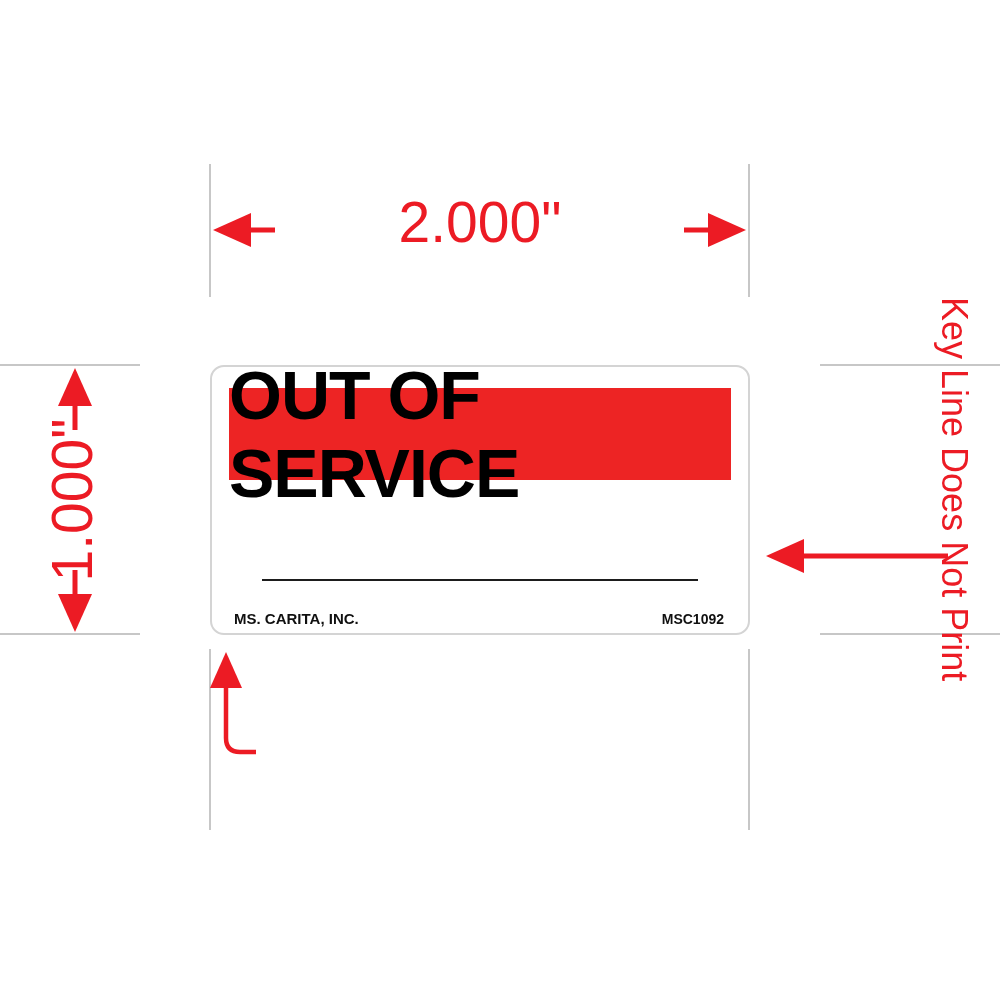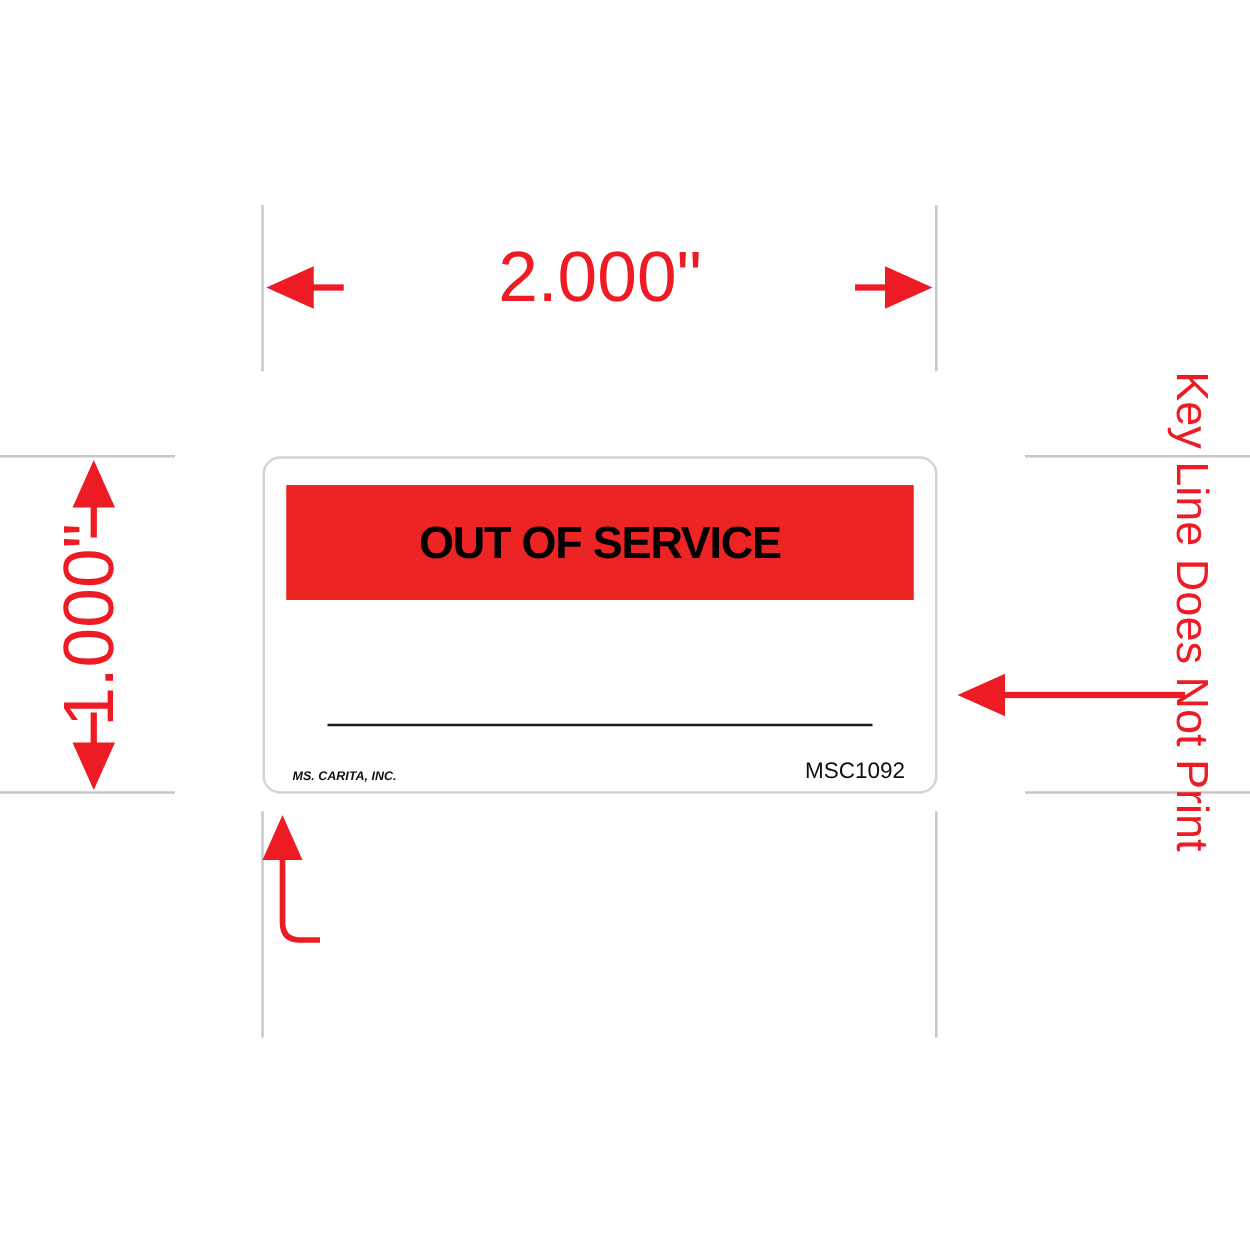--- a/index.html
+++ b/index.html
@@ -52,36 +52,36 @@
     border:2px solid #d4d4d4;
     border-radius:14px;
     box-sizing:border-box;
   }
   .band{
     position:absolute;left:17px;right:17px;top:21px;height:92px;
     background:#ed2424;
     display:flex;align-items:center;justify-content:center;
   }
   .band .title{
-    font-size:36px;
+    font-size:68px;
     font-weight:bold;
     letter-spacing:-1px;
     color:#000000;
   }
   .sigline{
     position:absolute;left:50px;right:50px;top:212px;
     border-top:2.5px solid #1d1d1d;
   }
   .footer-left{
     position:absolute;left:22px;bottom:6px;
-    font-size:10px;font-weight:bold;color:#101010;font-style:italic;
+    font-size:15px;font-weight:bold;color:#101010;
   }
   .footer-right{
     position:absolute;right:24px;bottom:6px;
-    font-size:18px;font-weight:normal;color:#101010;
+    font-size:14px;font-weight:bold;color:#101010;
   }
 </style>
 </head>
 <body>
 
 <div class="canvas">
 
   <div class="ext v" style="left:209px;top:164px;height:133px"></div>
   <div class="ext v" style="left:748px;top:164px;height:133px"></div>
   <div class="ext h" style="left:0;top:364px;width:140px"></div>

